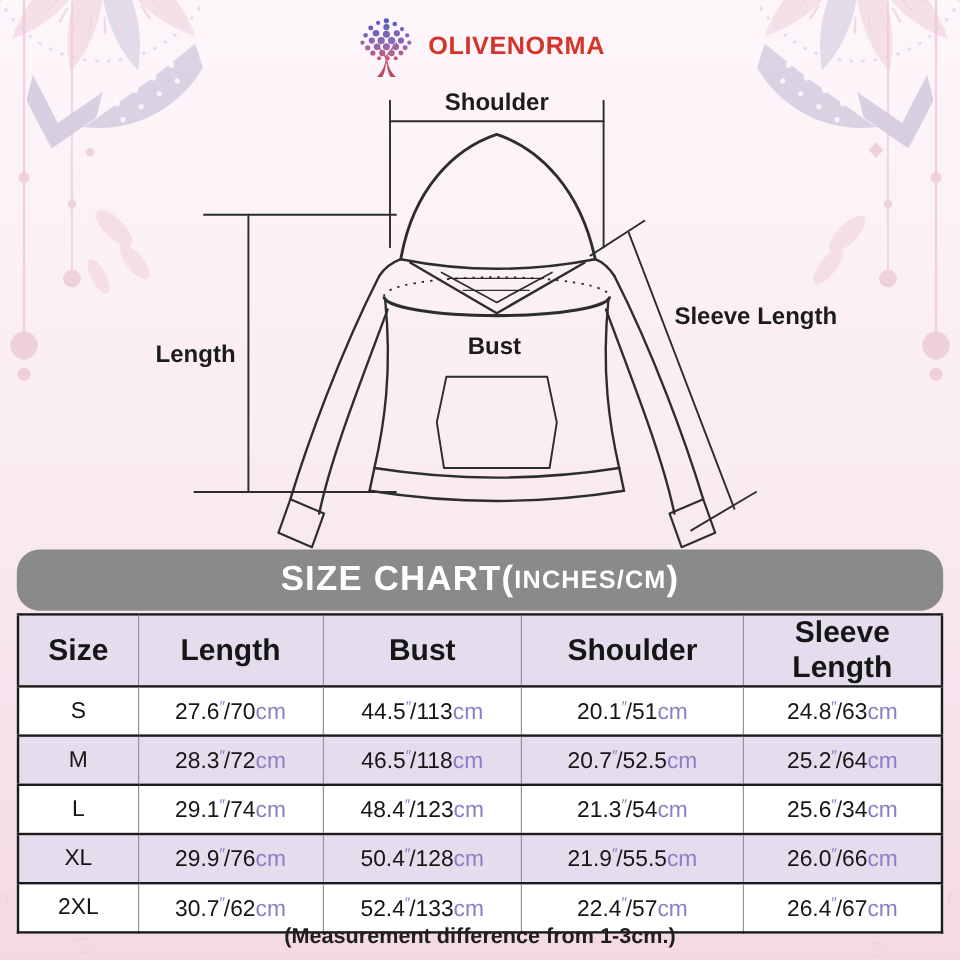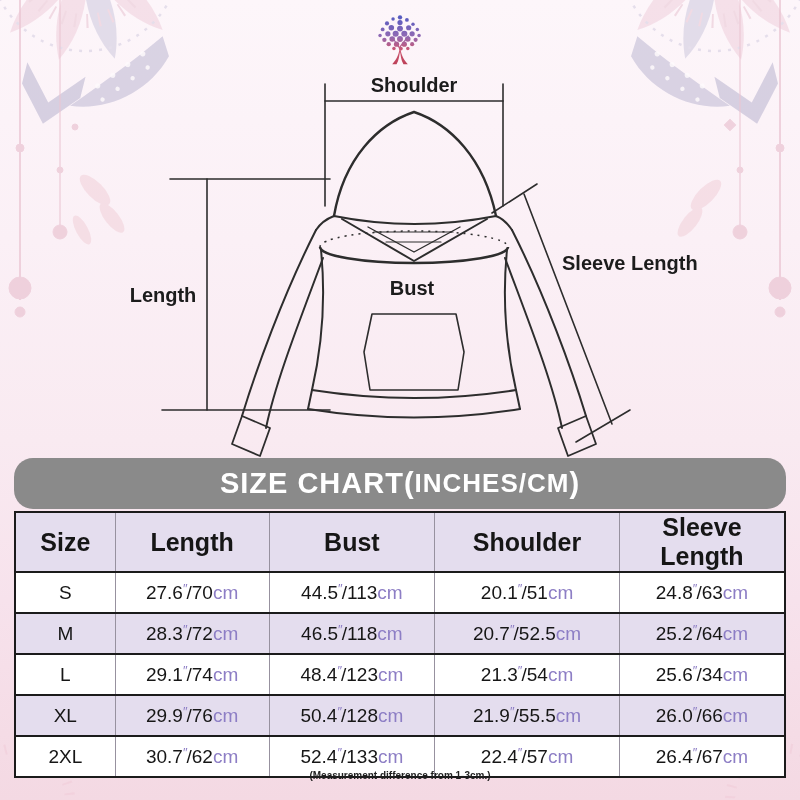--- a/index.html
+++ b/index.html
@@ -24,37 +24,37 @@
   .measure { fill:none; stroke:#2d2d2d; stroke-width:1.6; stroke-linecap:round; }
   .dotted  { fill:none; stroke:#2d2d2d; stroke-width:1.5; stroke-dasharray:2 5; }
   .bustline{ fill:none; stroke:#2d2d2d; stroke-width:2.6; }
 
   
   .chart { position:absolute; top:458px; left:14px; width:772px; z-index:2; }
   .chart-title { height:51px; background:var(--bar,#8a8a8a); color:#fff;
                  display:flex; align-items:center; justify-content:center;
                  font-weight:bold; letter-spacing:1px; margin-bottom:2px;border-radius:19px; }
   .chart-title .big { font-size:29px; }
-  .chart-title .small { font-size:26px; letter-spacing:1px; }
+  .chart-title .small { font-size:21px; letter-spacing:1px; }
   .size-table { width:100%; border-collapse:collapse; background:#fff;
                 border:2px solid #1b1b1b; table-layout:fixed; }
   .size-table th, .size-table td {
     text-align:center; vertical-align:middle;
     border-top:2px solid #1b1b1b; border-left:1px solid #97919f;
     color:#161616; font-family:"Liberation Sans",sans-serif;
   }
   .size-table th:first-child, .size-table td:first-child { border-left:none; }
   .size-table th { height:52px; font-size:25px; font-weight:bold; background:var(--lav,#e4ddee); }
   .size-table td { height:41px; font-size:19px; font-weight:normal; }
   .size-table tr.alt td { background:var(--lav,#e4ddee); }
   .unit { color:var(--unit,#8d7ec5); }
   .mark { color:var(--unit,#8d7ec5); font-size:13px; vertical-align:6px; letter-spacing:-1px; }
 
   .footnote { position:absolute; top:770px; left:0; width:800px; text-align:center;
-              font-size:10px; font-weight:bold; color:#1f1f1f; z-index:2; }
+              font-size:18px; font-weight:bold; color:#1f1f1f; z-index:2; }
 </style>
 </head>
 <body>
 
 <svg class="ornaments" viewBox="0 0 800 800" aria-hidden="true">
   <defs>
     <g id="mandala">
       <g fill="#eecbd9">
         <path d="M0,0 C-16,38 -16,76 0,108 C16,76 16,38 0,0"></path>
         <path d="M0,0 C-16,38 -16,76 0,108 C16,76 16,38 0,0" transform="rotate(30)"></path>
@@ -164,20 +164,21 @@
         <circle cx="23" cy="44" r="2"></circle>
       <circle cx="31" cy="44" r="2.2"></circle>
         <circle cx="39" cy="44" r="2"></circle>
       <path d="M30,40 C29,50 27,56 21,62 L26,62 C29,57 29,52 30,48 C31,52 31,57 34,62 L39,62 C33,56 31,50 30,40 Z"></path>
     </g>
     <g stroke="url(#tg)" stroke-width="1.4" fill="none">
       <path d="M30,44 L21,31"></path>
         <path d="M30,42 L40,29"></path>
     </g>
   </svg>
+  <div class="brand-name">OLIVENORMA</div>
 </header>
 
 <svg class="diagram" viewBox="0 0 800 460">
 
   <g class="measure">
     <line x1="325" y1="101" x2="503" y2="101"></line>
     <line x1="325" y1="84" x2="325" y2="206"></line>
     <line x1="503" y1="84" x2="503" y2="206"></line>
   </g>
 

